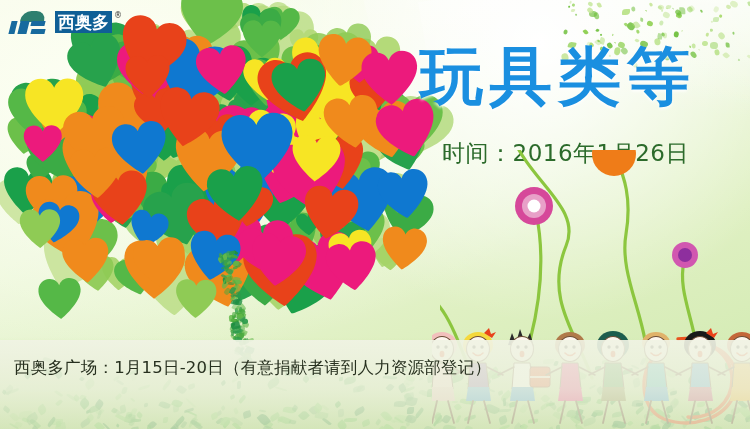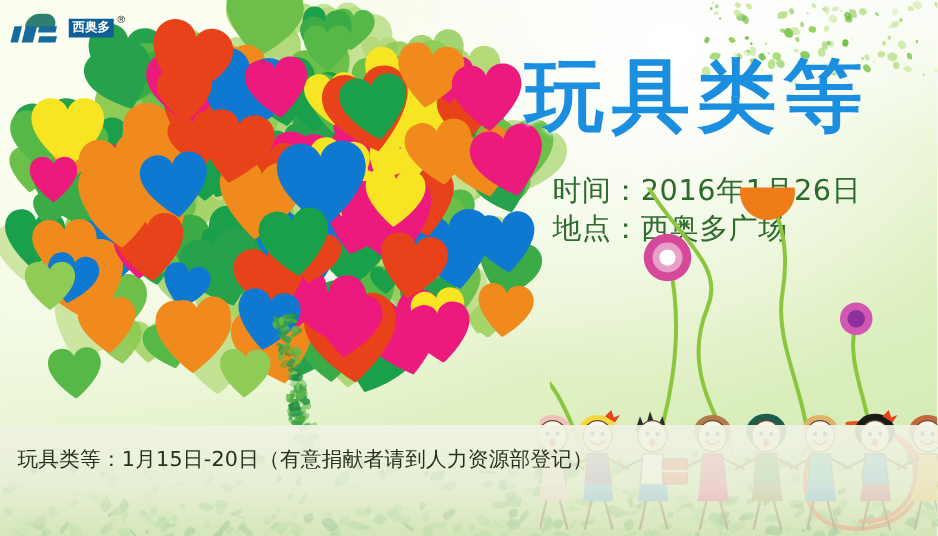--- a/index.html
+++ b/index.html
@@ -31,21 +31,21 @@
   #logo .mark .swoop{
     position:absolute;left:11px;top:1px;width:24px;height:11px;
     background:#2e7f6f;border-radius:12px 12px 2px 2px;transform:skewX(-12deg);
   }
   #logo .mark .bar1{position:absolute;left:0;top:11px;width:6px;height:13px;background:#176a9e;transform:skewX(-14deg);}
   #logo .mark .bar2{position:absolute;left:9px;top:11px;width:9px;height:13px;background:#176a9e;transform:skewX(-14deg);}
   #logo .mark .bar3{position:absolute;left:21px;top:11px;width:14px;height:5px;background:#176a9e;transform:skewX(-14deg);}
   #logo .mark .bar4{position:absolute;left:21px;top:19px;width:14px;height:5px;background:#176a9e;transform:skewX(-14deg);}
   #logo .word{font-size:23px;font-weight:bold;color:#1b1b1b;letter-spacing:-0.5px;line-height:1;}
   #logo .cnbox{
-    background:#0f5f96;color:#fff;font-size:10px;font-weight:bold;
+    background:#0f5f96;color:#fff;font-size:17px;font-weight:bold;
     padding:2px 3px;margin-left:1px;line-height:1.1;letter-spacing:0;
   }
   #logo .reg{font-size:8px;color:#333;align-self:flex-start;margin-top:1px;}
   
   #tree{position:absolute;left:0;top:0;width:470px;height:370px;}
   .heart{position:absolute;transform-origin:50% 50%;}
   .heart svg{display:block;width:100%;height:100%;}
   
   #trunk{position:absolute;left:195px;top:250px;width:70px;height:120px;}
   
@@ -1767,21 +1767,20 @@
         <div class="bar4"></div>
     </div>
     <span class="cnbox">西奥多</span>
     <span class="reg">®</span>
   </div>
 
   <div id="title">玩具类等</div>
 
   <div id="meta">
     <div>时间：2016年1月26日</div>
-    <div>地点：西奥多广场</div>
   </div>
 
   <div id="stems"><svg width="310" height="230" viewBox="0 0 310 230">
         <g fill="none" stroke="#8cc63f" stroke-width="3.2" stroke-linecap="round">
           <path d="M32 228 C12 170 0 150 -20 140"></path>
           <path d="M78 228 C96 180 108 120 96 62"></path>
           <path d="M152 228 C138 186 104 150 126 96 C142 58 92 34 72 -14"></path>
           <path d="M206 228 C214 178 178 130 186 84 C192 48 184 26 176 8"></path>
           <path d="M258 228 C262 182 236 146 244 112"></path>
         </g>
@@ -2207,16 +2206,16 @@
           <path d="M10 44 L-6 52" stroke="#6b4a33" stroke-width="1.6" fill="none" stroke-linecap="round"></path>
           <path d="M27 44 L43 52" stroke="#6b4a33" stroke-width="1.6" fill="none" stroke-linecap="round"></path>
           <path d="M13 78 L8 100" stroke="#6b4a33" stroke-width="1.8" fill="none" stroke-linecap="round"></path>
           <path d="M24 78 L30 100" stroke="#6b4a33" stroke-width="1.8" fill="none" stroke-linecap="round"></path>
         </g>
       </svg>
     </div>
 
   <div id="textband"></div>
   <div id="bottomtext">
-    <div>玩具类等：1月15日-20日（有意捐献者请到人力资源部登记）</div>
+    <div>西奥多广场：1月15日-20日（有意捐献者请到人力资源部登记）</div>
   </div>
 
 </div>
 
 </body></html>

